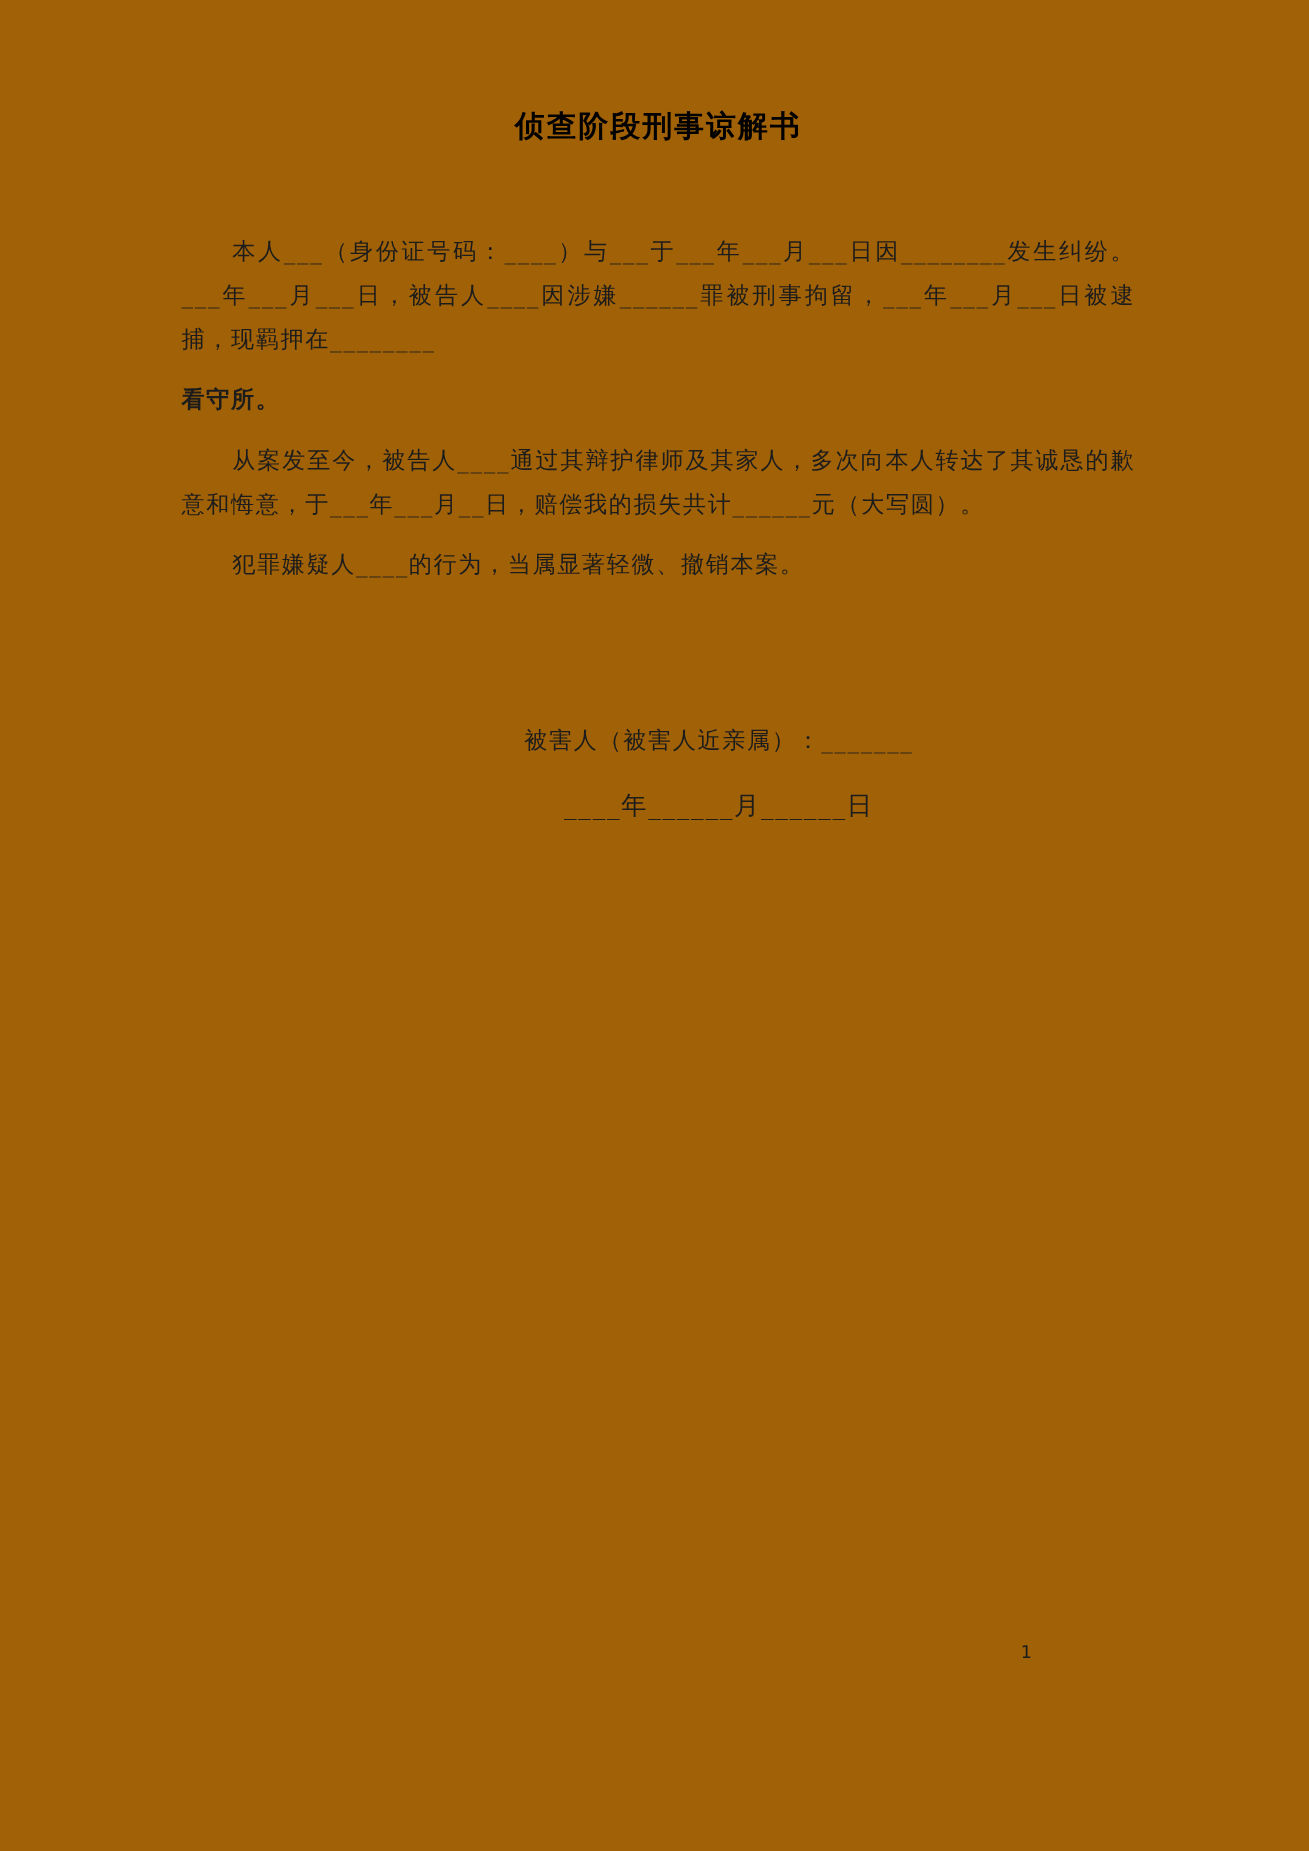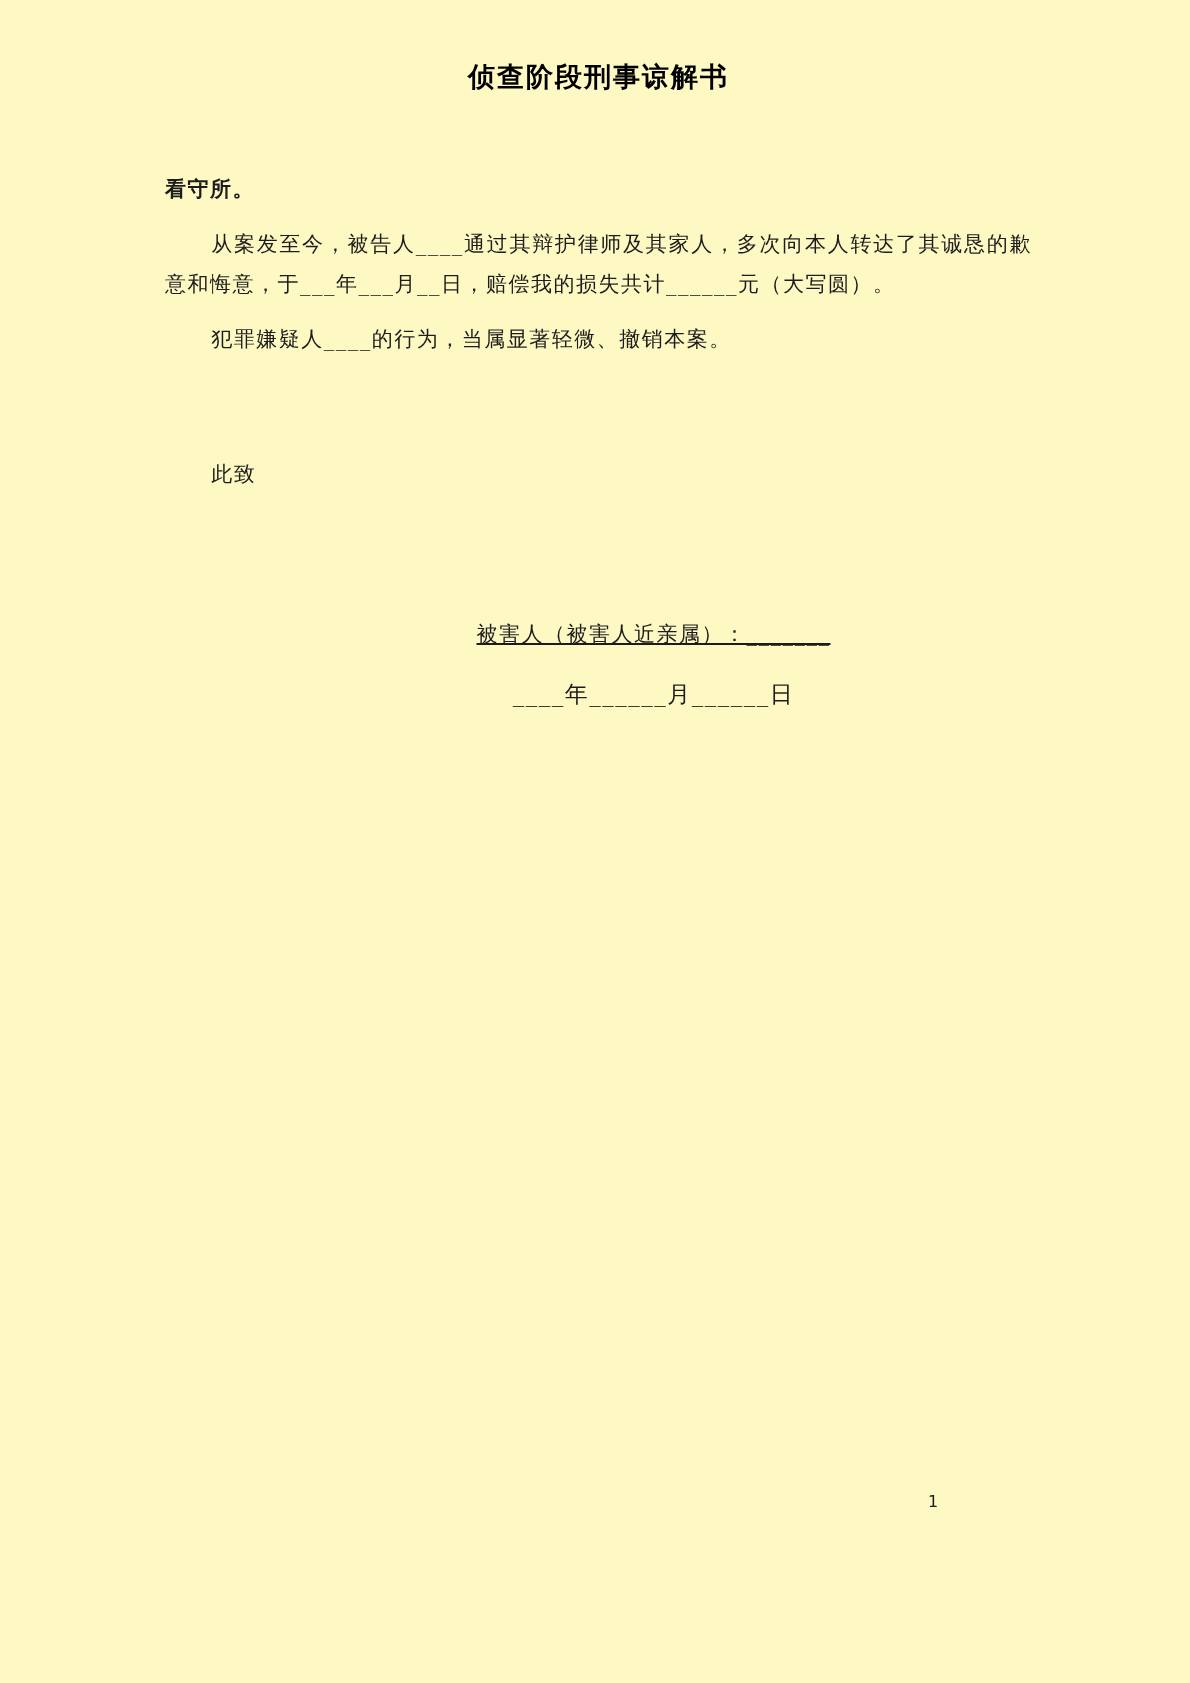--- a/index.html
+++ b/index.html
@@ -5,23 +5,23 @@
   html, body {
     margin: 0;
     padding: 0;
     background: #ffffff;
   }
   .page {
     position: relative;
     width: 1190px;
     height: 1683px;
     margin: 0 auto;
-    background: #fef9c3;
+    background: #a16207;
     box-sizing: border-box;
-    padding: 57px 158px 0 165px;
+    padding: 96px 158px 0 165px;
     font-family: "DejaVu Serif", "Liberation Serif", serif;
     color: #1c1c1c;
     overflow: hidden;
   }
   .doc-title {
     margin: 0 0 72px 0;
     text-align: center;
     font-size: 27px;
     font-weight: bold;
     letter-spacing: 2px;
@@ -52,21 +52,20 @@
   .signature-block {
     margin-top: 120px;
     margin-left: 110px;
     text-align: center;
   }
   .signature-line {
     margin: 0 0 20px 0;
     font-size: 21px;
     line-height: 40px;
     letter-spacing: 1.5px;
-    text-decoration: underline;
   }
   .date-line {
     margin: 0;
     font-size: 23px;
     line-height: 40px;
     letter-spacing: 1.5px;
   }
   .page-number {
     position: absolute;
     left: 928px;
@@ -77,29 +76,29 @@
     font-family: "DejaVu Sans", "Liberation Sans", sans-serif;
   }
 </style>
 </head>
 <body>
 
 <div class="page">
 
   <h1 class="doc-title"><span>侦查阶段刑事谅解书</span></h1>
 
+  <p class="para indent">本人___（身份证号码：____）与___于___年___月___日因________发生纠纷。___年___月___日，被告人____因涉嫌______罪被刑事拘留，___年___月___日被逮捕，现羁押在________</p>
 
   <p class="para no-indent">看守所。</p>
 
   <p class="para indent">从案发至今，被告人____通过其辩护律师及其家人，多次向本人转达了其诚恳的歉意和悔意，于___年___月__日，赔偿我的损失共计______元（大写圆）。</p>
 
   <p class="para indent">犯罪嫌疑人____的行为，当属显著轻微、撤销本案。</p>
 
 
-  <p class="para indent salutation">此致</p>
 
 
   <div class="signature-block">
     <p class="signature-line">被害人（被害人近亲属）：_______</p>
     <p class="date-line">____年______月______日</p>
   </div>
 
   <div class="page-number">1</div>
 
 </div>

